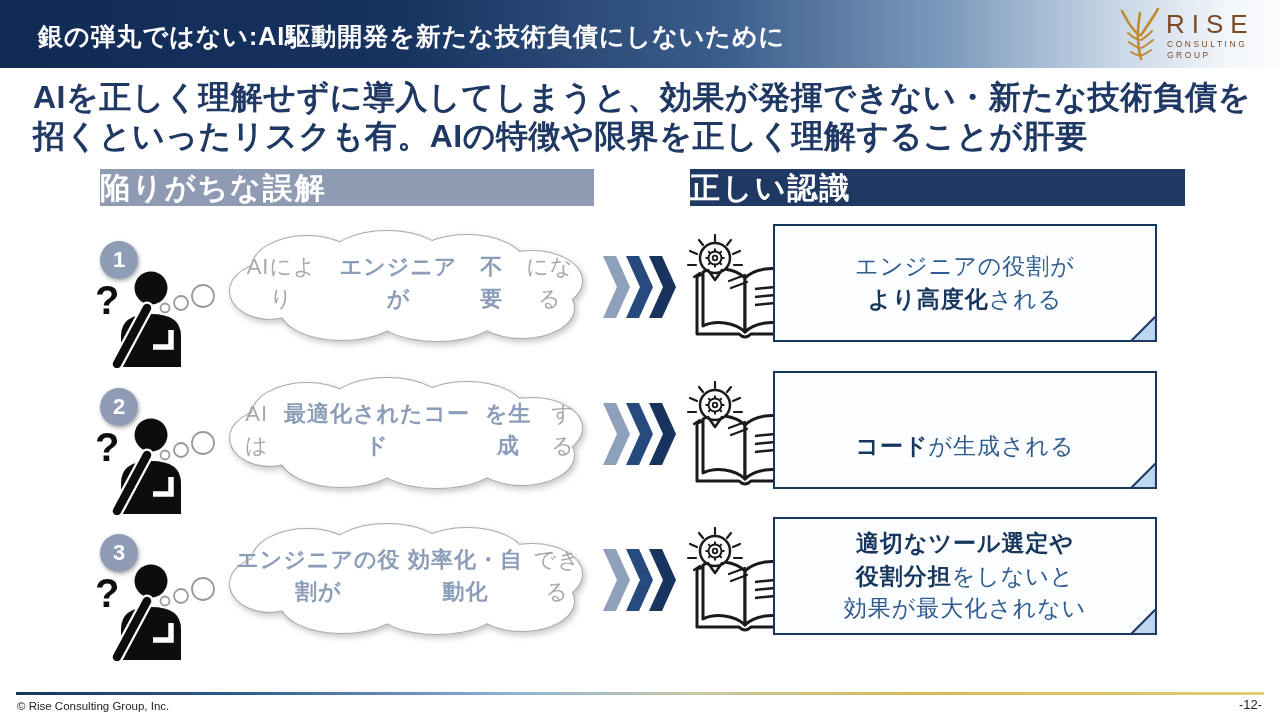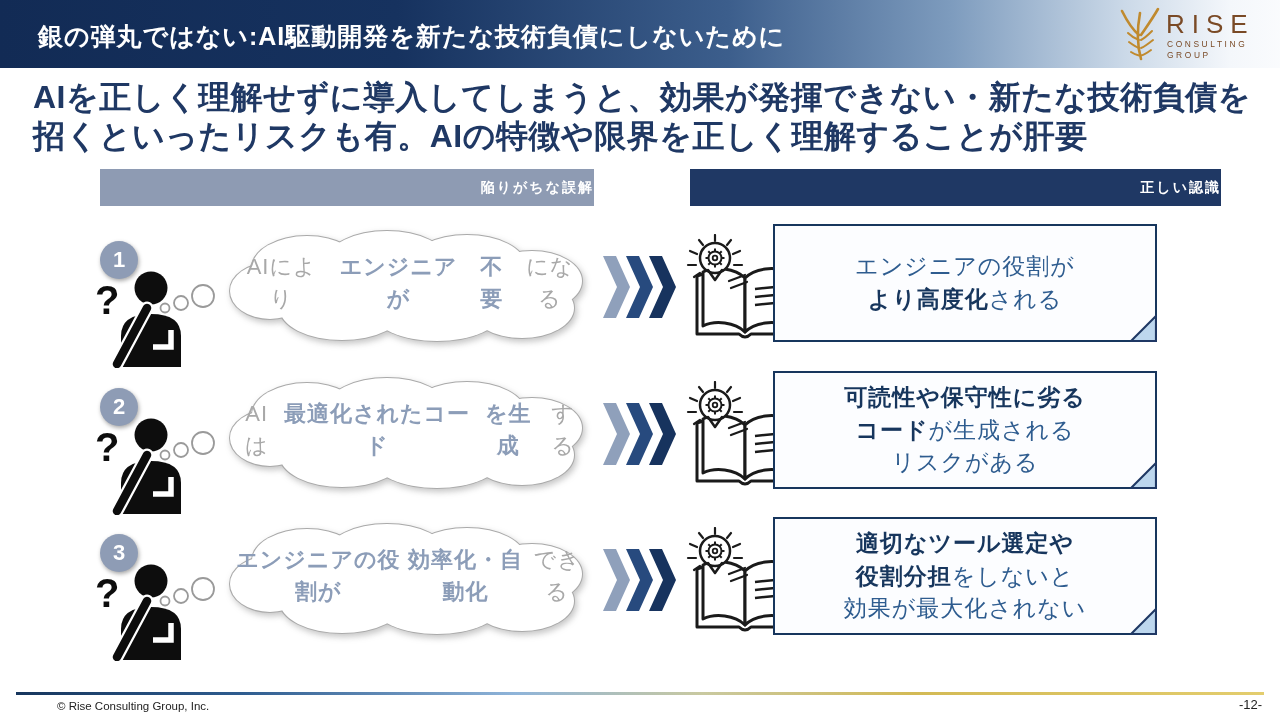--- a/index.html
+++ b/index.html
@@ -13,24 +13,24 @@
     color:#ffffff;font-size:25px;font-weight:700;letter-spacing:1px;}
 
   
   .logo{position:absolute;top:5px;right:10px;width:158px;height:60px;}
 
   
   .lead{position:absolute;left:33px;top:78px;width:1220px;
     color:#1F3864;font-size:32px;font-weight:700;line-height:39px;letter-spacing:0.5px;}
 
   
-  .col-header{position:absolute;top:169px;height:37px;line-height:37px;text-align:right;
-    color:#ffffff;font-size:14px;font-weight:700;letter-spacing:2px;}
+  .col-header{position:absolute;top:169px;height:37px;line-height:37px;text-align:left;
+    color:#ffffff;font-size:30px;font-weight:700;letter-spacing:2px;}
   .col-header-left{left:100px;width:494px;background:#8E9BB3;}
-  .col-header-right{left:690px;width:495px;background:#1F3864;padding-left:36px;}
+  .col-header-right{left:690px;width:495px;background:#1F3864;}
 
   
   .row{position:absolute;left:95px;width:1100px;height:150px;}
   .row-1{top:220px;}
   .row-2{top:367px;}
   .row-3{top:513px;}
 
   .badge{position:absolute;left:5px;top:21px;width:38px;height:38px;border-radius:50%;
     background:#8E9CB5;color:#fff;font-size:22px;font-weight:700;text-align:center;line-height:38px;
     box-shadow:1px 2px 4px rgba(0,0,0,.35);}
@@ -49,21 +49,21 @@
     border:2.5px solid #17365D;background:#FCFDFF;
     display:flex;align-items:center;justify-content:center;text-align:center;
     font-size:23px;line-height:1.42;letter-spacing:1px;}
   .box-text .seg{color:#2E5C8F;}
   .box-text .b{color:#17365D;font-weight:700;}
   .dogear{position:absolute;right:-2px;bottom:-2px;width:27px;height:27px;}
 
   
   .footer-line{position:absolute;left:16px;right:16px;top:692px;height:3px;
     background:linear-gradient(90deg,#17365D 0%,#2E5C8F 18%,#8FB4D9 40%,#C9C9A0 55%,#D3BA55 72%,#E3CD6E 100%);}
-  .copyright{position:absolute;left:17px;top:700px;font-size:11.5px;color:#222;margin-left:40px;}
+  .copyright{position:absolute;left:17px;top:700px;font-size:11.5px;color:#222;}
   .page-num{position:absolute;right:18px;top:697px;font-size:13px;color:#222;text-align:center;}
 </style>
 </head>
 <body>
 
 <svg width="0" height="0" style="position:absolute" aria-hidden="true">
   <defs>
     <symbol id="sym-person" viewBox="0 0 105 100">
       <text x="0" y="46" font-size="40" font-weight="bold" fill="#0d0d0d">?</text>
       <circle cx="56" cy="20" r="16.5" fill="#0d0d0d"></circle>
@@ -234,21 +234,21 @@
         <span class="seg b">を生成</span>
         <span class="seg">する</span>
       </div>
     <svg class="chev">
         <use href="#sym-chev"></use>
       </svg>
     <svg class="bulb-book">
         <use href="#sym-bulbbook"></use>
       </svg>
     <div class="answer-box">
-      <div class="box-text"><span class="seg b">可読性や保守性に劣る</span><br><span class="seg b">コード</span><span class="seg">が生成される</span><br><span class="seg">リスクがある</span></div>
+      <div class="box-text"><br><span class="seg b">コード</span><span class="seg">が生成される</span><br></div>
       <svg class="dogear">
           <use href="#sym-dogear"></use>
         </svg>
     </div>
   </section>
 
   <section class="row row-3">
     <div class="badge">3</div>
     <svg class="person">
         <use href="#sym-person"></use>

